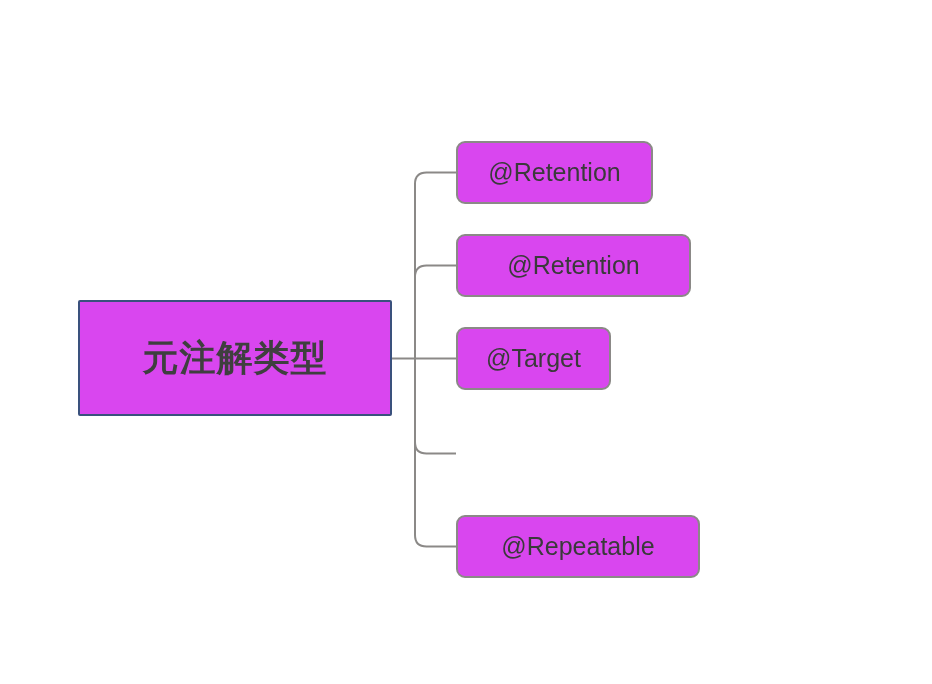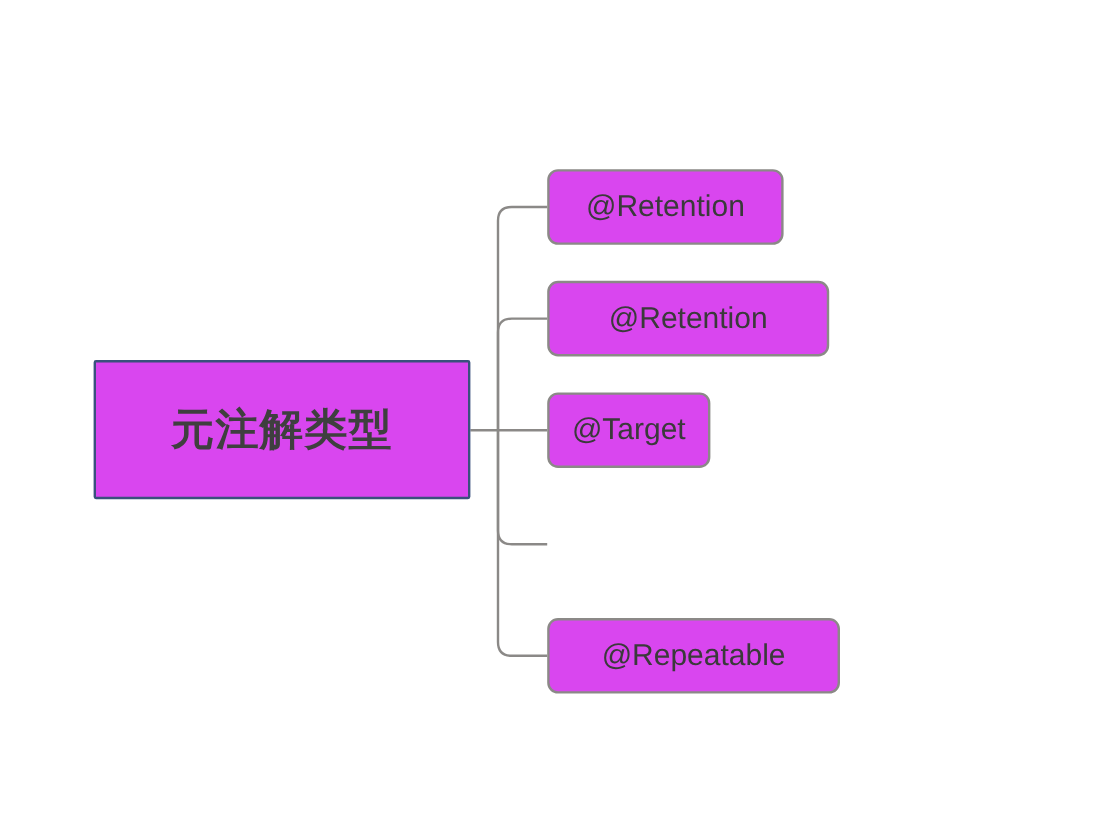--- a/index.html
+++ b/index.html
@@ -47,21 +47,21 @@
     left: 456px;
     height: 63px;
     border: 2px solid #8b8987;
     border-radius: 9px;
     font-size: 25px;
     font-weight: 400;
     color: #3a3a3a;
   }
   .child-0 { top: 141px; width: 197px; }
   .child-1 { top: 234px; width: 235px; }
-  .child-2 { top: 327px; width: 136px; }
+  .child-2 { top: 327px; width: 155px; }
   .child-3 { top: 422px; width: 190px; }
   .child-4 { top: 515px; width: 244px; }
 </style>
 </head>
 <body>
 
 <div class="canvas">
 
   <svg class="connectors" viewBox="0 0 932 684" fill="none" stroke="#8b8987" stroke-width="2">
     <path d="M392,358.5 L456,358.5"></path>

